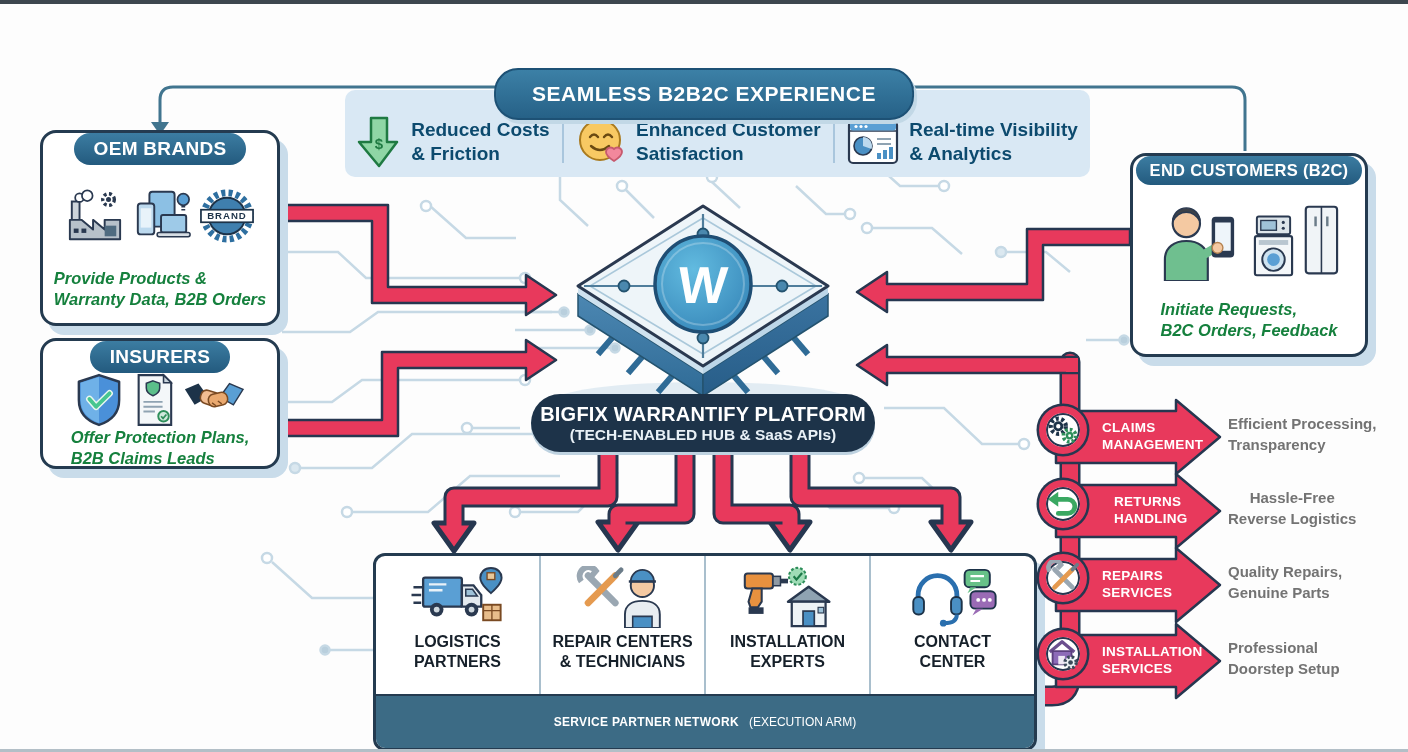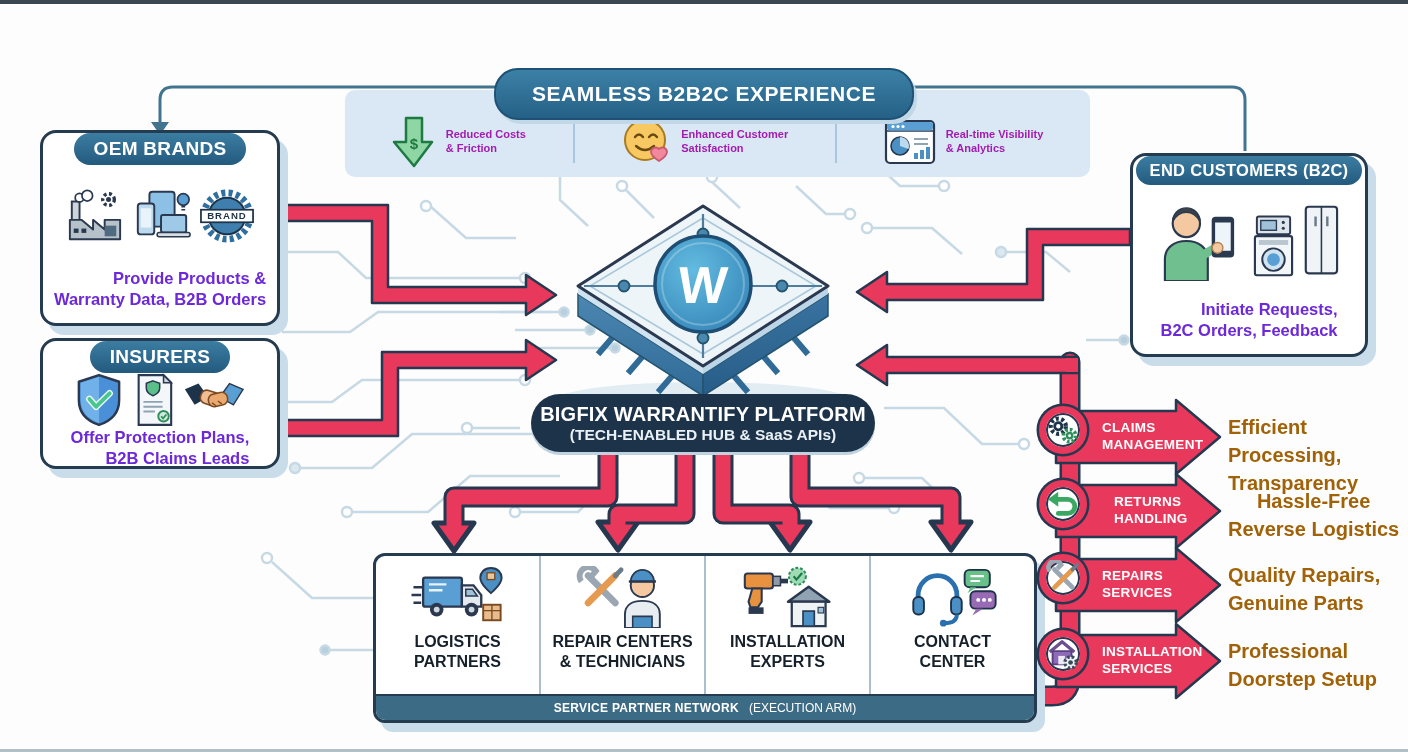--- a/index.html
+++ b/index.html
@@ -13,67 +13,67 @@
   #bg-layer { position:absolute; left:0; top:0; z-index:0; }
 
   .main-title { position:absolute; top:8px; left:0; width:100%; text-align:center;
     font-size:33px; font-weight:800; letter-spacing:-0.4px; color:#1e3348; z-index:4; }
   .main-title .brand { color:#2b7ca3; }
 
   .benefits-panel { position:absolute; left:345px; top:90px; width:745px; height:87px;
     background:#d9e8f4; border-radius:10px; z-index:1; display:flex; align-items:center;
     justify-content:space-evenly; padding-top:16px; }
   .benefit { display:flex; align-items:center; gap:10px; }
-  .benefit-label { font-weight:bold; font-size:11px; color:#a21caf; line-height:1.22; }
+  .benefit-label { font-weight:bold; font-size:19px; color:#0c4a6e; line-height:1.22; }
   .benefit-label span { display:block; }
   .benefit-divider { width:2px; height:48px; background:#a9c6dd; margin-top:-6px; }
 
   .banner-pill { position:absolute; left:50%; transform:translateX(-50%); top:68px;
     background:linear-gradient(180deg,#3c80a6,#266187); border:2.5px solid #1d5175; color:#fff;
     font-size:21px; font-weight:bold; padding:12px 36px; border-radius:24px; z-index:3;
     letter-spacing:.5px; white-space:nowrap; box-shadow:3px 4px 0 #c2d8e6;text-align:right; }
 
   .box { position:absolute; background:#fff; border:3px solid #243b50; border-radius:16px;
     box-shadow:8px 9px 0 #c9dcea; z-index:2; display:flex; flex-direction:column; align-items:center; }
   .box-pill { background:linear-gradient(180deg,#3c7da2,#235a7e); color:#fff; font-weight:bold;
     border-radius:22px; padding:5px 20px; font-size:19px; letter-spacing:.3px;
     white-space:nowrap; }
   .box-pill.small { font-size:16.5px; padding:5px 14px; }
   .icons-row { display:flex; align-items:center; justify-content:center; gap:8px; flex:1; }
-  .box-desc { font-weight:bold; font-size:16.5px; color:#6d28d9; text-align:right;
-    line-height:1.28; margin-bottom:13px; }
+  .box-desc { font-weight:bold; font-size:16.5px; color:#15803d; text-align:left;
+    line-height:1.28; margin-bottom:13px;font-style:italic; }
   .box-desc span { display:block; }
 
   .platform-pill { position:absolute; left:531px; top:394px; width:344px; height:58px;
     background:#1d3349; border-radius:29px; color:#fff; text-align:center; z-index:2;
     display:flex; flex-direction:column; justify-content:center; box-shadow:0 3px 0 #bed2e0; }
   .pp-title { font-size:20px; font-weight:bold; letter-spacing:.2px; }
   .pp-sub { font-size:15.5px; font-weight:bold; color:#e9f1f7; }
 
-  .network-box { position:absolute; left:373px; top:553px; width:664px; height:170px;
+  .network-box { position:absolute; left:373px; top:553px; width:664px; height:198px;
     background:#fff; border:3px solid #243b50; border-radius:12px; z-index:2;
     box-shadow:8px 9px 0 #c9dcea; overflow:hidden; display:flex; flex-direction:column; }
   .network-cols { display:flex; height:138px; }
   .ncol { flex:1; display:flex; flex-direction:column; align-items:center; padding-top:10px; }
   .ncol + .ncol { border-left:2px solid #a9bfcd; }
   .ncol-label { font-weight:bold; font-size:16px; color:#16202a; text-align:center;
     line-height:1.22; margin-top:4px; }
   .ncol-label span { display:block; }
   .network-footer { flex:1; background:#3c6b85; border-top:2.5px solid #243b50; color:#fff;
     display:flex; align-items:center; justify-content:center; font-size:12px; gap:10px; }
   .nf-bold { font-weight:bold; letter-spacing:.3px; }
   .nf-reg { font-weight:normal; }
 
   .svc-badge { position:absolute; width:48px; height:48px; border-radius:50%; background:#fff;
     border:7px solid #e8395c; box-shadow:0 0 0 2.5px #263750, inset 0 0 0 2px #263750;
     z-index:3; display:flex; align-items:center; justify-content:center; }
   .svc-label { position:absolute; z-index:3; color:#fff; font-weight:bold; font-size:13.5px;
     line-height:1.25; letter-spacing:.3px; width:108px; }
   .svc-label span { display:block; }
-  .svc-benefit { position:absolute; z-index:3; font-weight:bold; font-size:20px; color:#a16207;
+  .svc-benefit { position:absolute; z-index:3; font-weight:bold; font-size:15px; color:#737373;
     line-height:1.4; }
   .svc-benefit span { display:block; }
 </style>
 </head>
 <body>
 
 <div id="stage">
   <div class="edge-top"></div>
   <div class="edge-bottom"></div>
 

